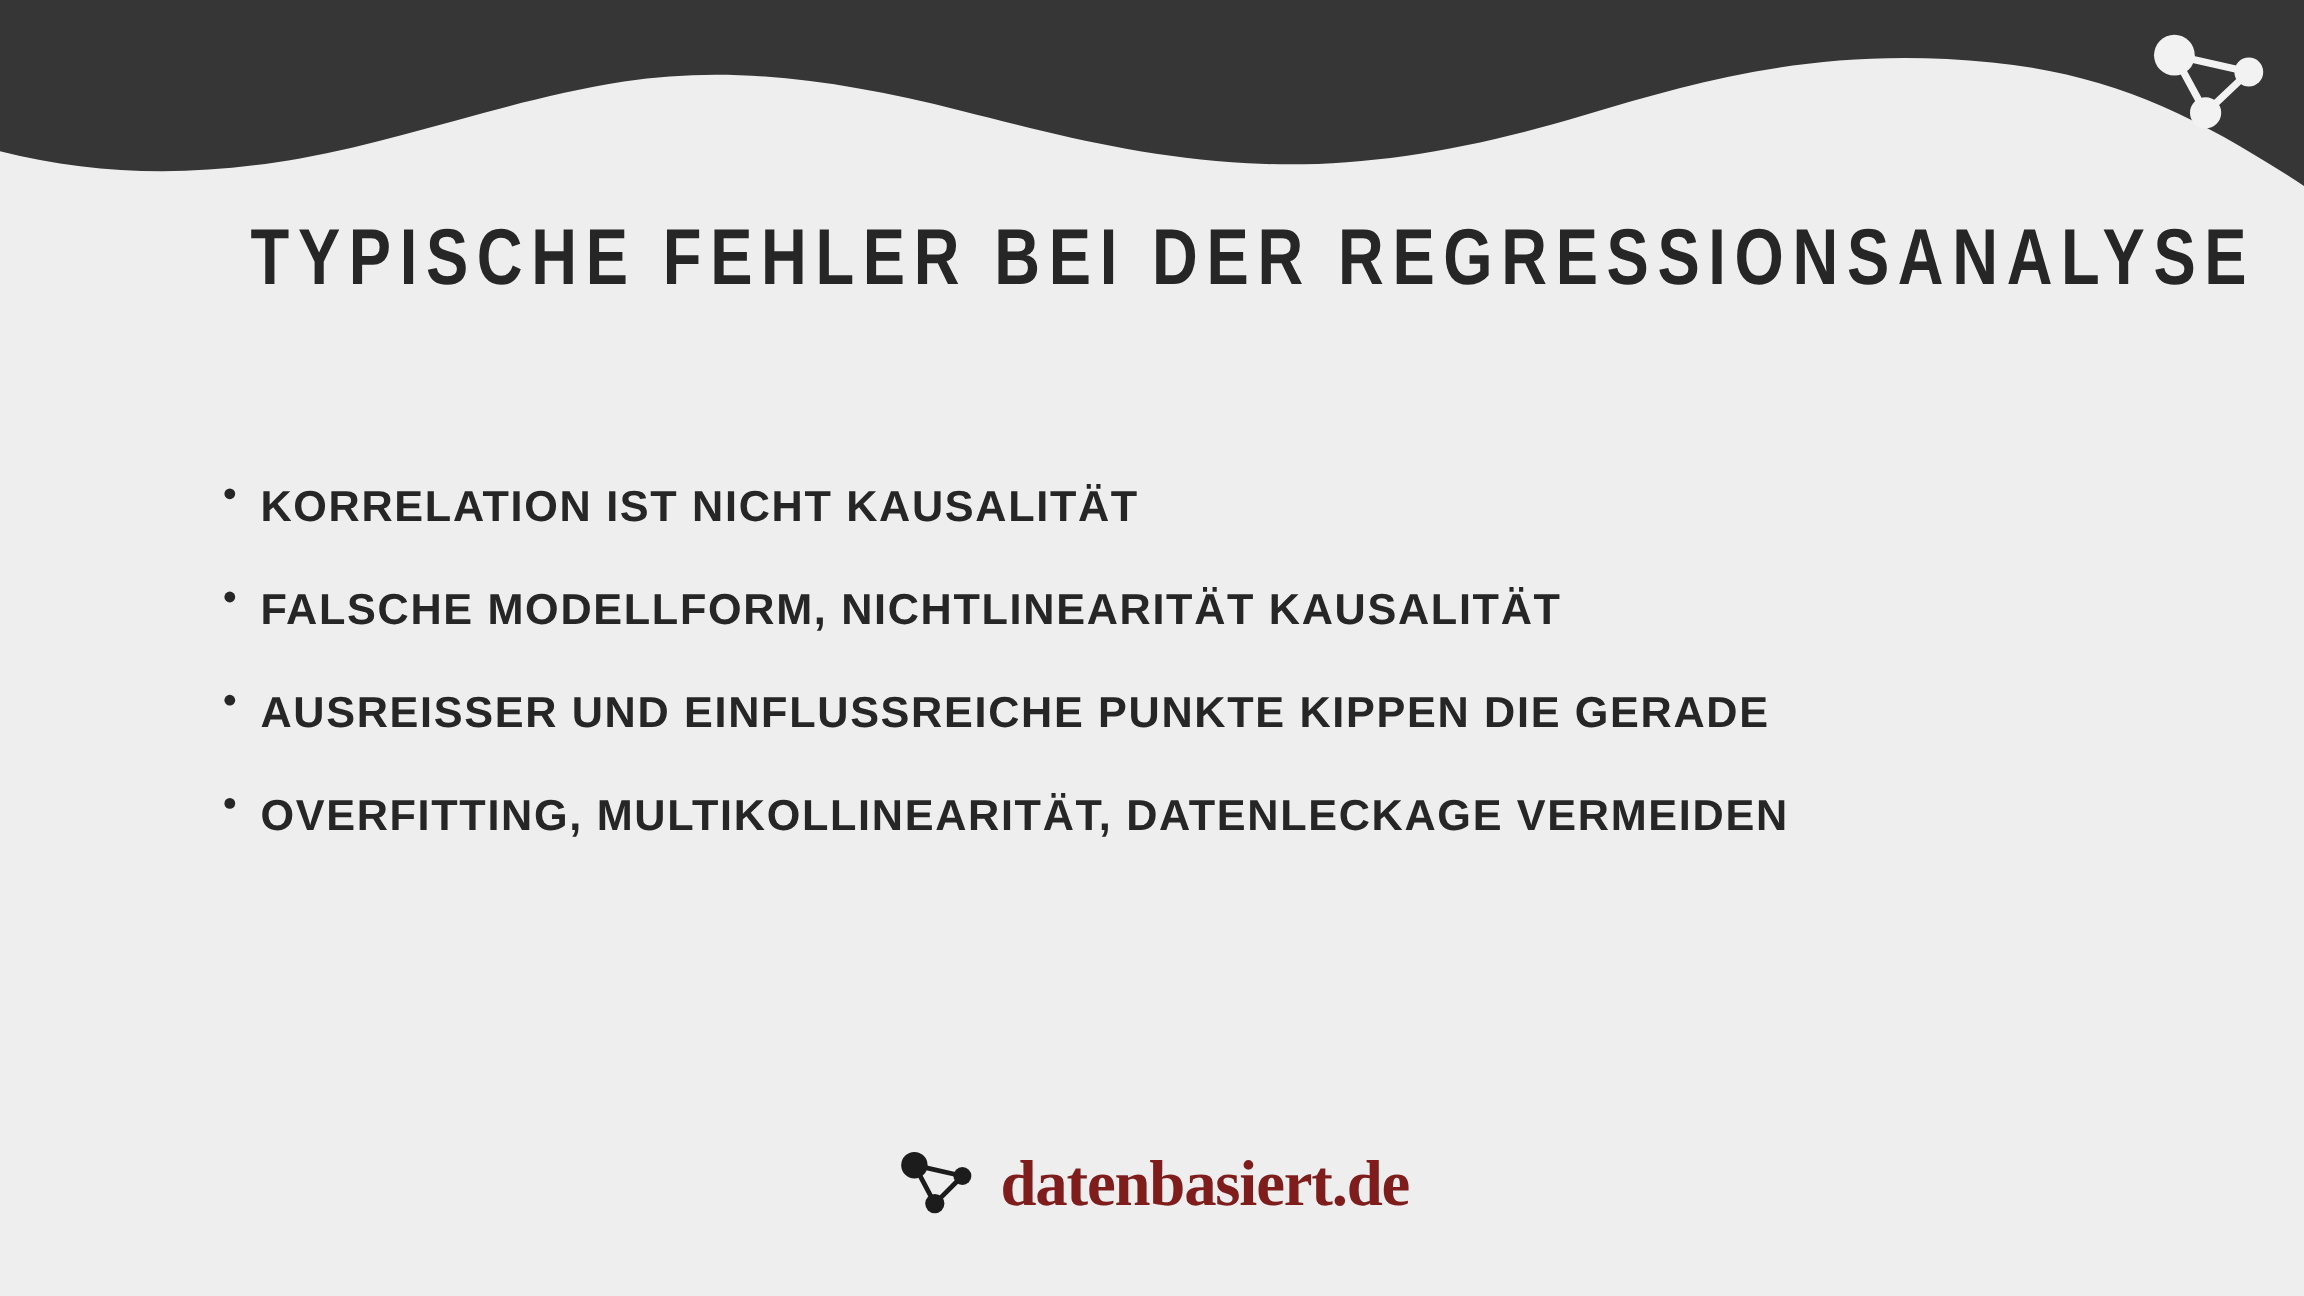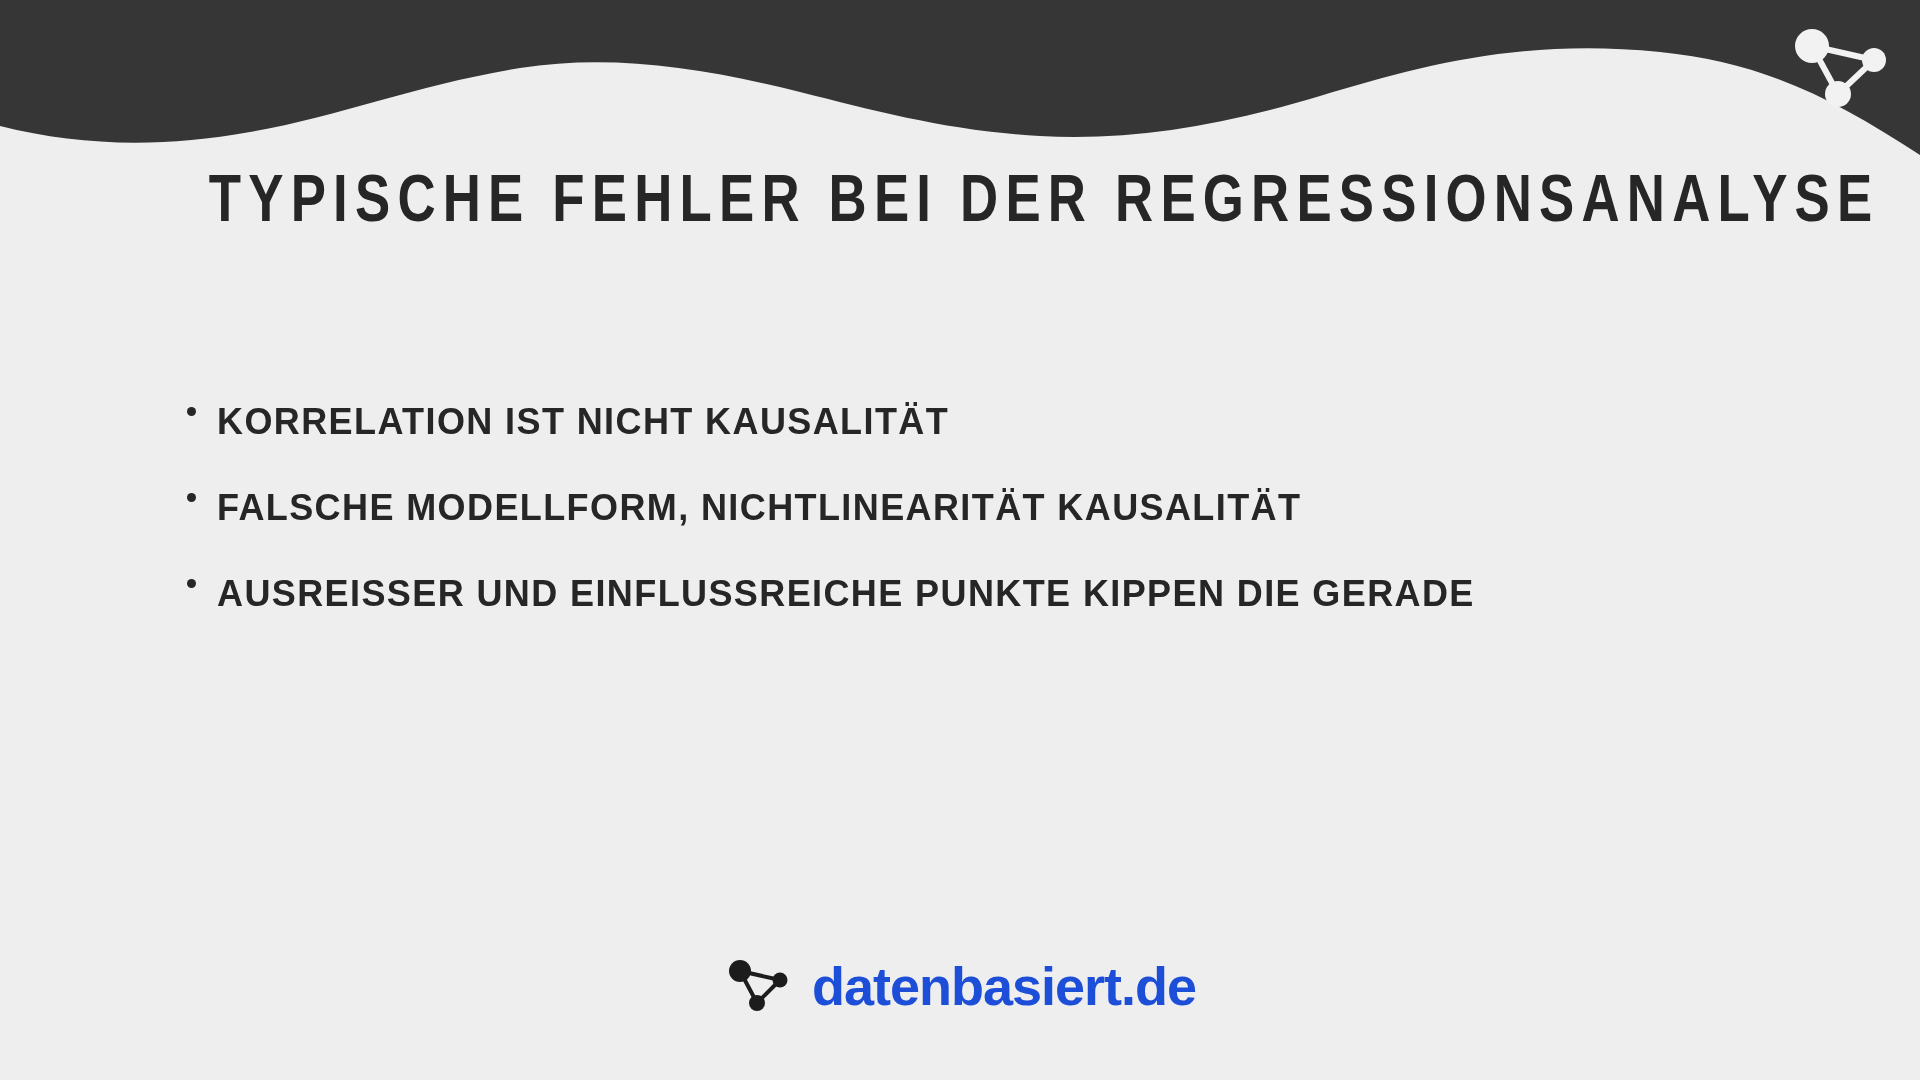--- a/index.html
+++ b/index.html
@@ -50,21 +50,21 @@
   }
   .corner-logo svg {
     display: block;
     width: 112px;
     height: 96px;
   }
 
   
   .title {
     position: absolute;
-    top: 165px;
+    top: 181px;
     left: 0;
     width: 1920px;
     text-align: center;
     z-index: 2;
   }
   .title-text {
     display: inline-block;
     font-family: "Liberation Sans Narrow", "Liberation Sans", sans-serif;
     font-weight: 700;
     font-size: 66px;
@@ -130,26 +130,26 @@
     width: 72px;
     height: 62px;
     flex: 0 0 auto;
   }
   .footer-logo svg {
     display: block;
     width: 72px;
     height: 62px;
   }
   .footer-text {
-    font-family: Liberation Sans, sans-serif;
+    font-family: Liberation Serif, serif;
     font-weight: 700;
     font-size: 54px;
     line-height: 1;
     letter-spacing: -1px;
-    color: #1d4ed8;
+    color: #7f1d1d;
   }
 </style>
 </head>
 <body>
 
 <div class="slide">
 
   <div class="wave-band">
     <svg viewBox="0 0 1920 190" preserveAspectRatio="none" aria-hidden="true">
       <path d="M0,0 L1920,0 L1920,155
@@ -185,20 +185,24 @@
       <span class="bullet-dot"></span>
       <span class="bullet-text">KORRELATION IST NICHT KAUSALITÄT</span>
     </li>
     <li class="bullet-item">
       <span class="bullet-dot"></span>
       <span class="bullet-text">FALSCHE MODELLFORM, NICHTLINEARITÄT KAUSALITÄT</span>
     </li>
     <li class="bullet-item">
       <span class="bullet-dot"></span>
       <span class="bullet-text">AUSREISSER UND EINFLUSSREICHE PUNKTE KIPPEN DIE GERADE</span>
+    </li>
+    <li class="bullet-item">
+      <span class="bullet-dot"></span>
+      <span class="bullet-text">OVERFITTING, MULTIKOLLINEARITÄT, DATENLECKAGE VERMEIDEN</span>
     </li>
   </ul>
 
   <div class="footer">
     <span class="footer-logo">
       <svg viewBox="0 0 72 62" aria-hidden="true">
         <g stroke="#1c1c1c" stroke-width="4" stroke-linecap="round" fill="none">
           <line x1="16" y1="16" x2="56" y2="25"></line>
           <line x1="56" y1="25" x2="33" y2="48"></line>
           <line x1="33" y1="48" x2="16" y2="16"></line>

